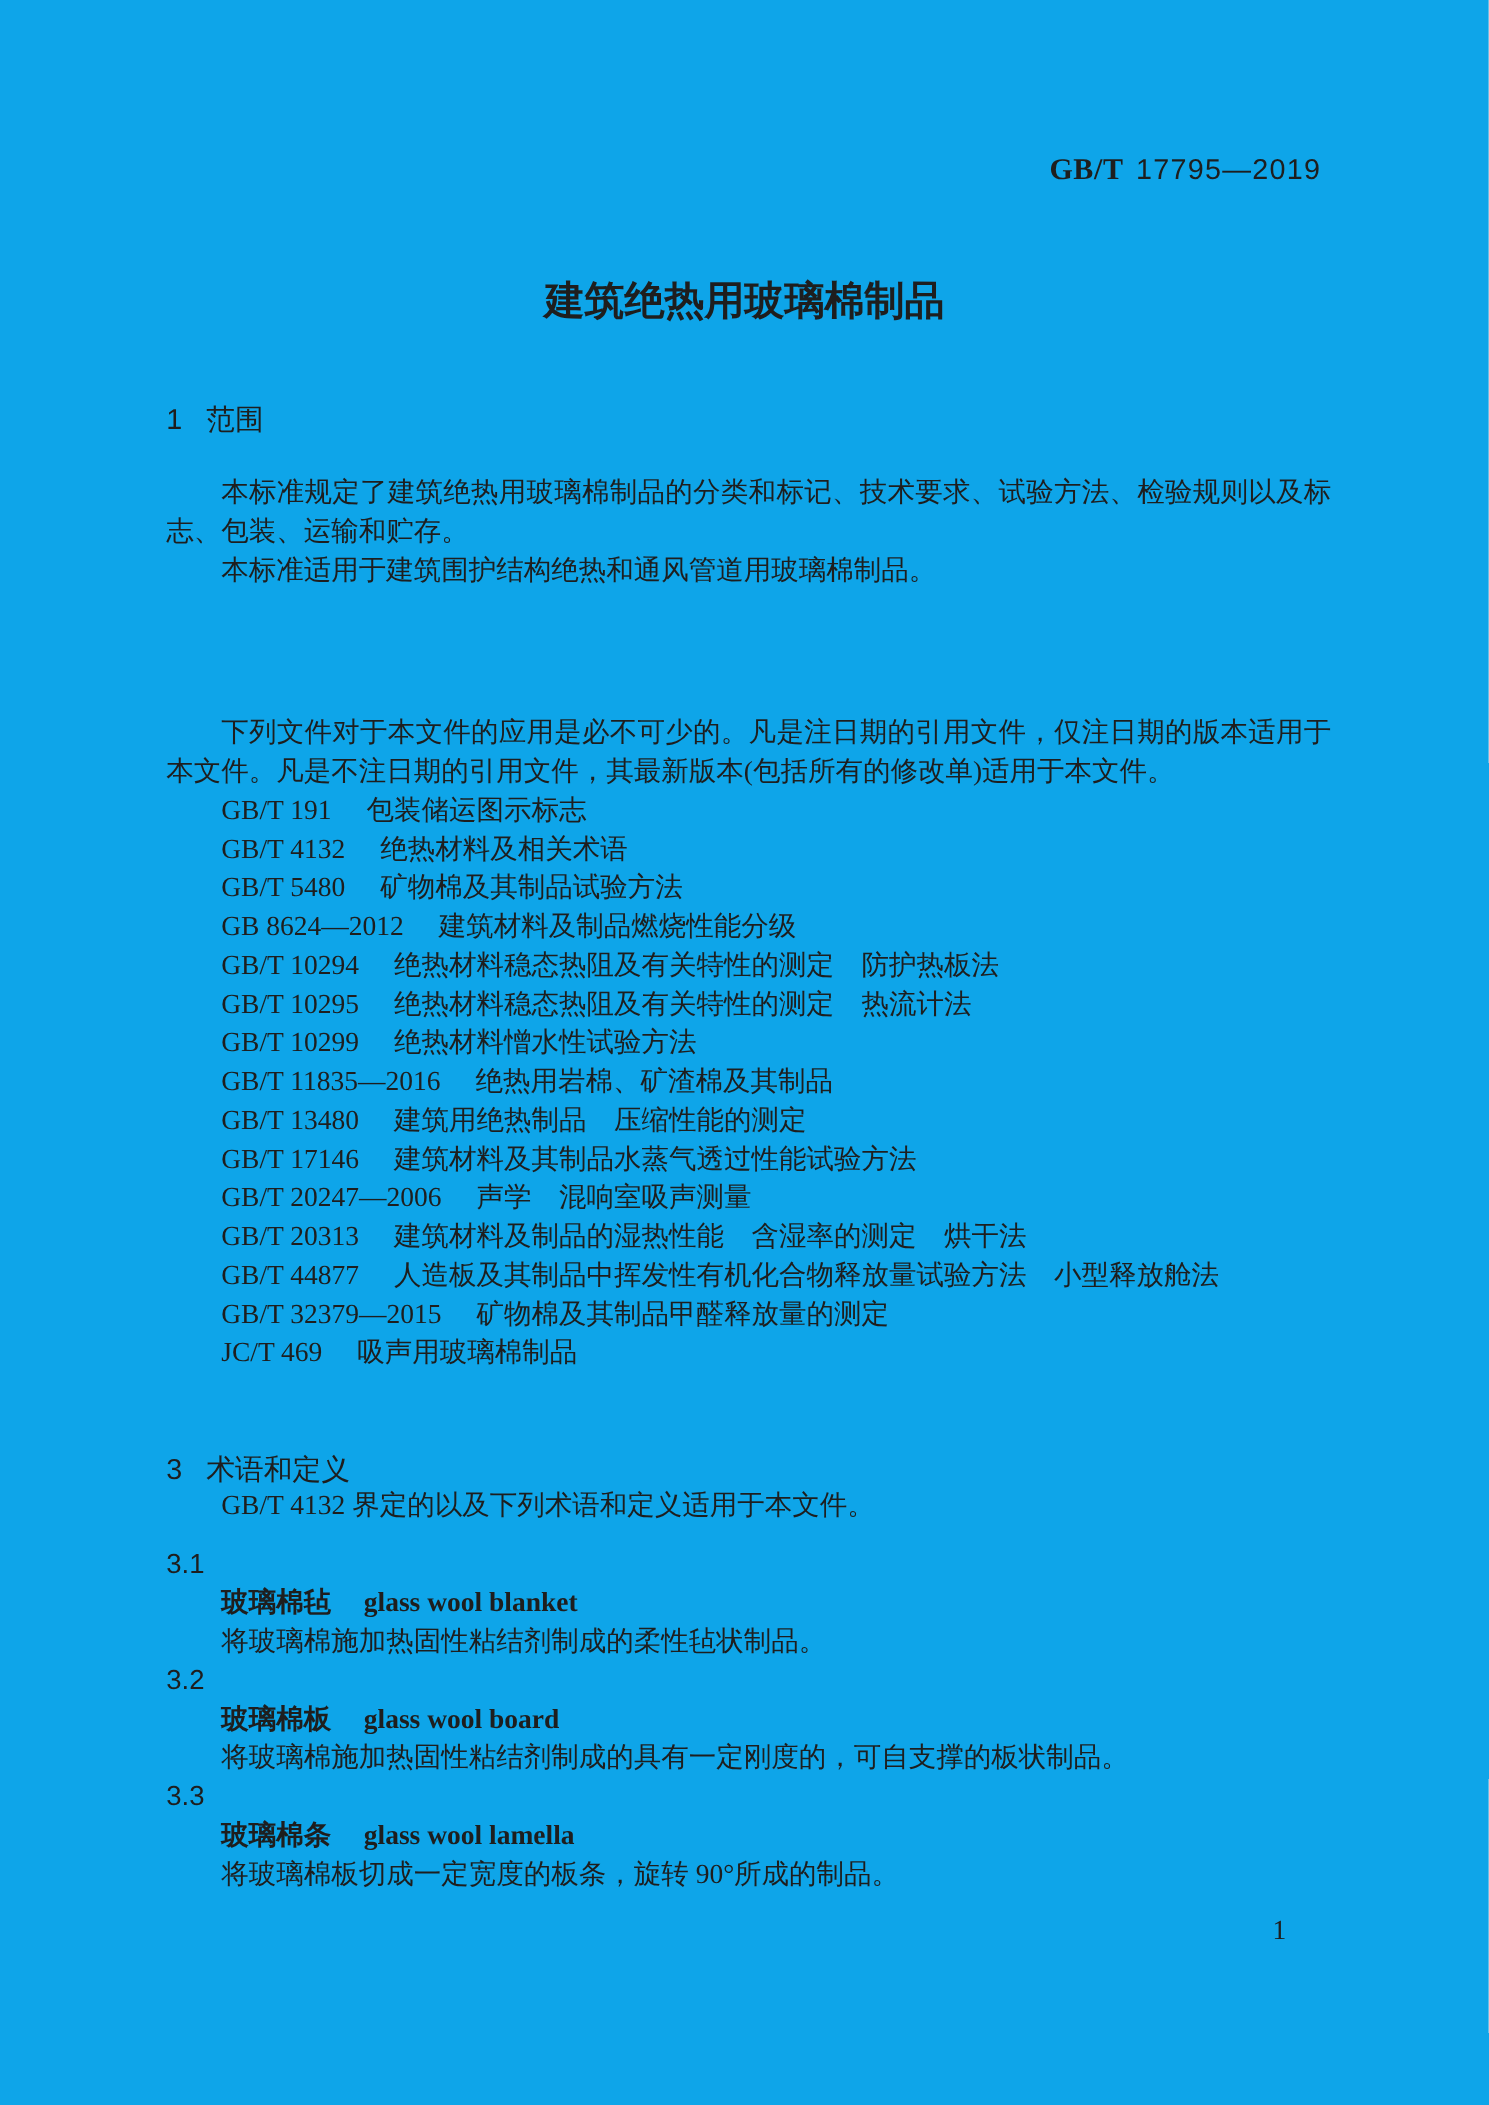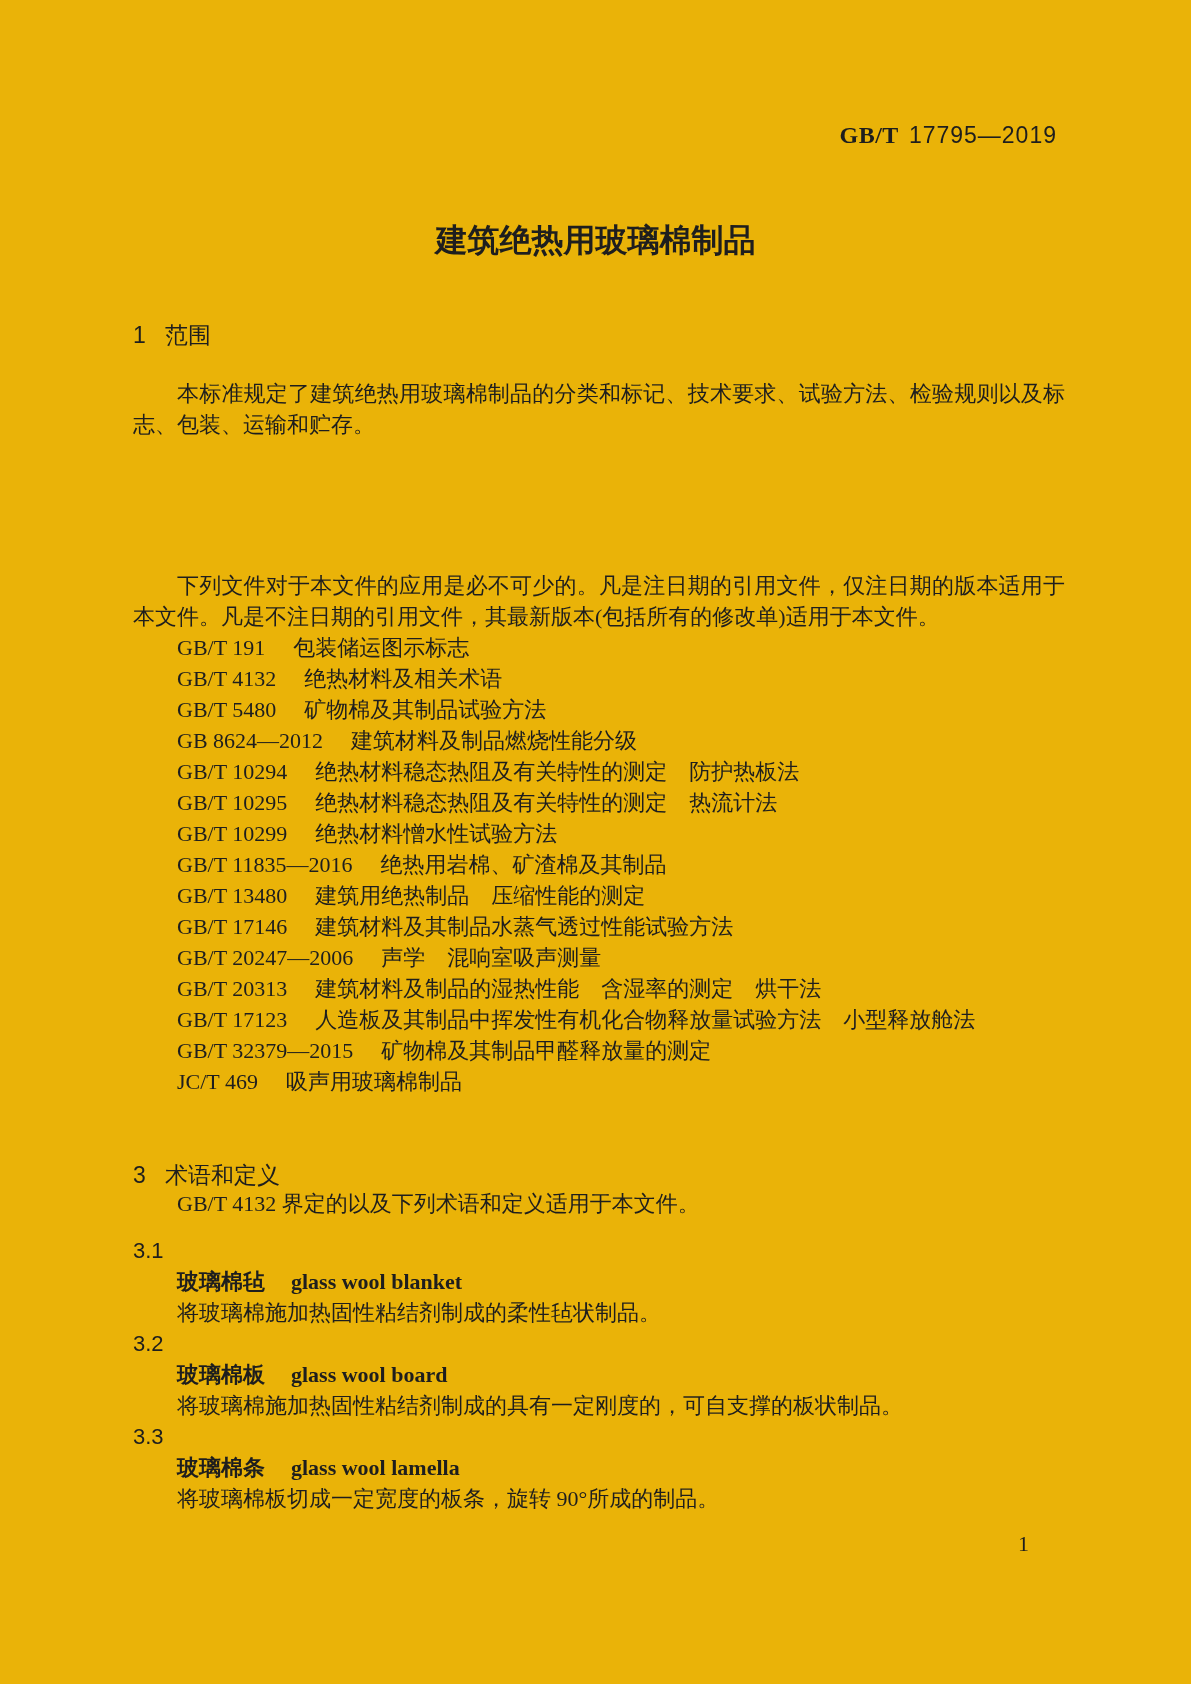--- a/index.html
+++ b/index.html
@@ -5,21 +5,21 @@
   html, body {
     margin: 0;
     padding: 0;
     background: #e8e8e8;
   }
   .page {
     position: relative;
     width: 1191px;
     height: 1684px;
     margin: 0 auto;
-    background: #eab308;
+    background: #0ea5e9;
     color: #1e1e1e;
     font-family: "Liberation Serif", "DejaVu Serif", serif;
     font-size: 22px;
     overflow: hidden;
   }
 
   
   .header-code {
     position: absolute;
     top: 122px;
@@ -151,39 +151,40 @@
   </div>
 
   <h1 class="doc-title">建筑绝热用玻璃棉制品</h1>
 
   <div class="sec-heading h-scope">
     <span class="sec-num">1</span><span>范围</span>
   </div>
 
   <div class="body-block scope-body">
     <p>本标准规定了建筑绝热用玻璃棉制品的分类和标记、技术要求、试验方法、检验规则以及标志、包装、运输和贮存。</p>
+    <p>本标准适用于建筑围护结构绝热和通风管道用玻璃棉制品。</p>
   </div>
 
 
   <div class="body-block refs-body">
     <p>下列文件对于本文件的应用是必不可少的。凡是注日期的引用文件，仅注日期的版本适用于本文件。凡是不注日期的引用文件，其最新版本(包括所有的修改单)适用于本文件。</p>
     <ul class="ref-list">
       <li><span class="ref-code">GB/T 191</span><span class="ref-title">包装储运图示标志</span></li>
       <li><span class="ref-code">GB/T 4132</span><span class="ref-title">绝热材料及相关术语</span></li>
       <li><span class="ref-code">GB/T 5480</span><span class="ref-title">矿物棉及其制品试验方法</span></li>
       <li><span class="ref-code">GB 8624—2012</span><span class="ref-title">建筑材料及制品燃烧性能分级</span></li>
       <li><span class="ref-code">GB/T 10294</span><span class="ref-title">绝热材料稳态热阻及有关特性的测定　防护热板法</span></li>
       <li><span class="ref-code">GB/T 10295</span><span class="ref-title">绝热材料稳态热阻及有关特性的测定　热流计法</span></li>
       <li><span class="ref-code">GB/T 10299</span><span class="ref-title">绝热材料憎水性试验方法</span></li>
       <li><span class="ref-code">GB/T 11835—2016</span><span class="ref-title">绝热用岩棉、矿渣棉及其制品</span></li>
       <li><span class="ref-code">GB/T 13480</span><span class="ref-title">建筑用绝热制品　压缩性能的测定</span></li>
       <li><span class="ref-code">GB/T 17146</span><span class="ref-title">建筑材料及其制品水蒸气透过性能试验方法</span></li>
       <li><span class="ref-code">GB/T 20247—2006</span><span class="ref-title">声学　混响室吸声测量</span></li>
       <li><span class="ref-code">GB/T 20313</span><span class="ref-title">建筑材料及制品的湿热性能　含湿率的测定　烘干法</span></li>
-      <li><span class="ref-code">GB/T 17123</span><span class="ref-title">人造板及其制品中挥发性有机化合物释放量试验方法　小型释放舱法</span></li>
+      <li><span class="ref-code">GB/T 44877</span><span class="ref-title">人造板及其制品中挥发性有机化合物释放量试验方法　小型释放舱法</span></li>
       <li><span class="ref-code">GB/T 32379—2015</span><span class="ref-title">矿物棉及其制品甲醛释放量的测定</span></li>
       <li><span class="ref-code">JC/T 469</span><span class="ref-title">吸声用玻璃棉制品</span></li>
     </ul>
   </div>
 
   <div class="sec-heading h-terms">
     <span class="sec-num">3</span><span>术语和定义</span>
   </div>
 
   <div class="body-block terms-intro-block">

